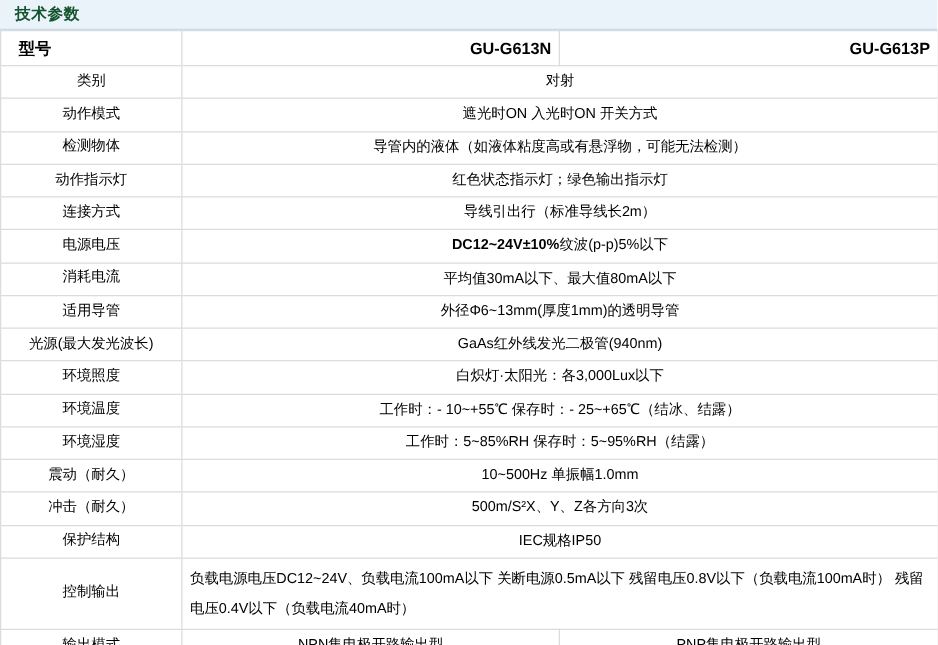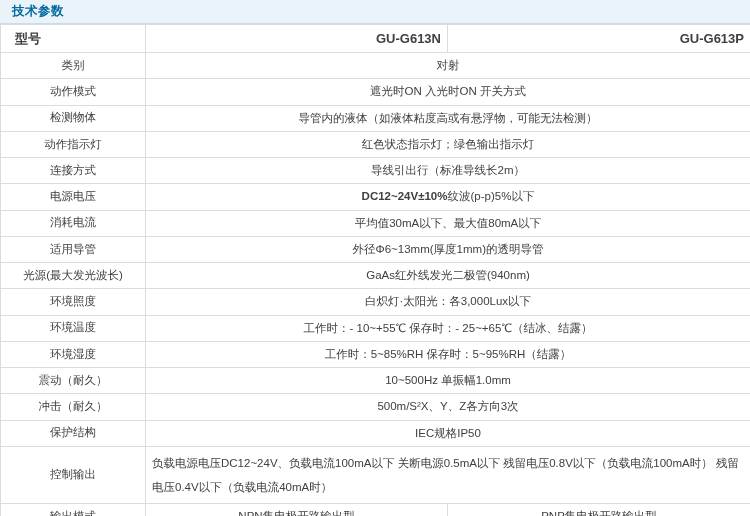--- a/index.html
+++ b/index.html
@@ -21,34 +21,34 @@
   }
   .section-header {
     height: 24px;
     background: #eaf3fa;
     border-bottom: 1px solid #c9dced;
     display: flex;
     align-items: center;
     padding-left: 12px;
   }
   .section-header .title {
-    color: #0369a1;
+    color: #14532d;
     font-size: 12.5px;
     font-weight: bold;
     letter-spacing: 0.5px;
   }
   table.spec {
     width: 750px;
     border-collapse: collapse;
     table-layout: fixed;
   }
   table.spec td, table.spec th {
     border: 1px solid #dcdcdc;
     font-size: 11.5px;
-    color: #404040;
+    color: #000000;
     padding: 4px 6px;
     vertical-align: middle;
     font-weight: normal;
   }
   col.c-label { width: 145px; }
   col.c-n { width: 302px; }
   col.c-p { width: 303px; }
 
   tr.head td {
     height: 28px;

